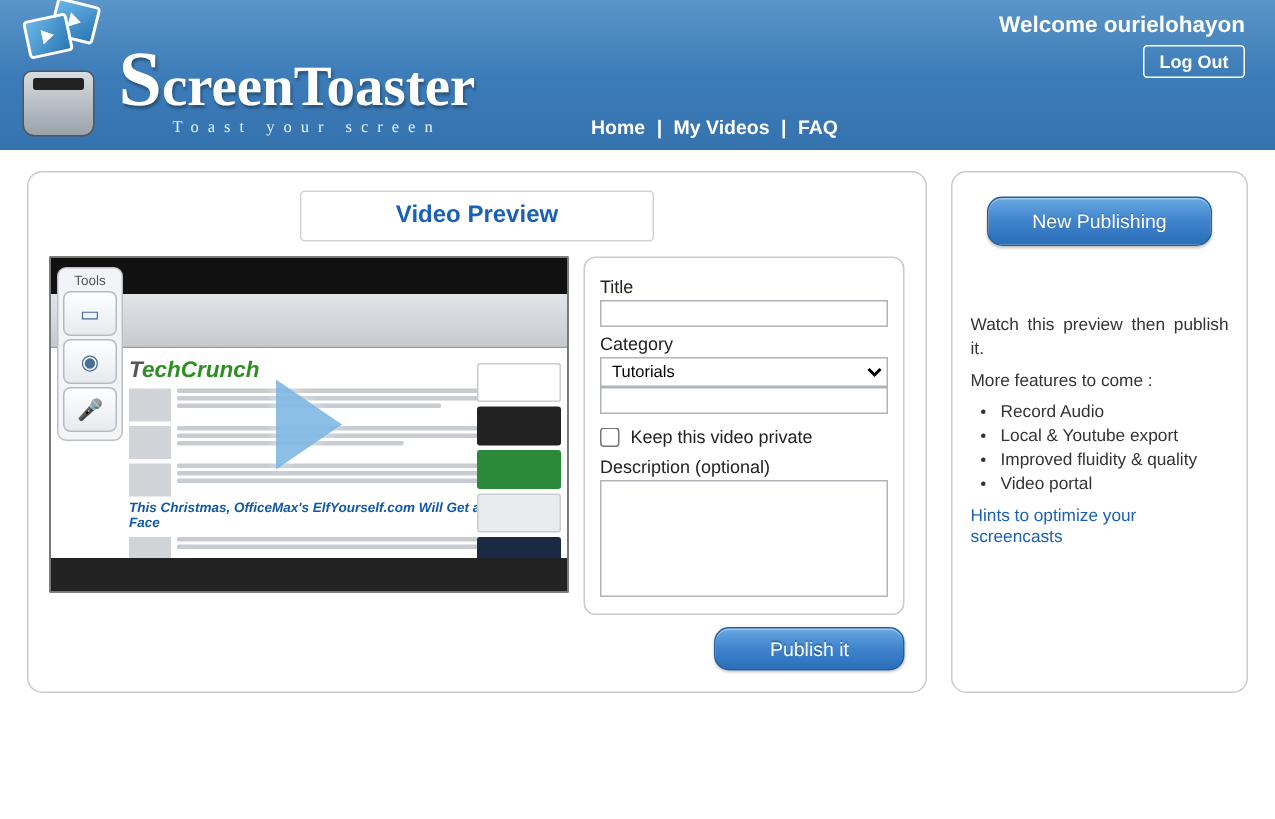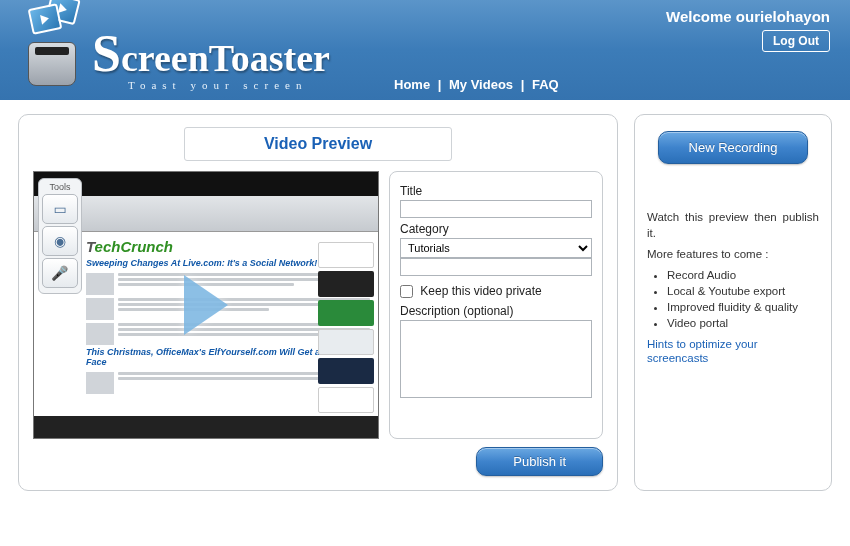--- a/index.html
+++ b/index.html
@@ -11,24 +11,24 @@
     overflow: hidden;
   }
   .header {
     background: linear-gradient(to bottom, #5b95c9 0%, #3c7cb8 50%, #3573af 100%);
     height: 100px;
     position: relative;
     color: #fff;
   }
   .logo-area {
     position: absolute;
-    left: 24px;
+    left: 11px;
     top: 8px;
     display: flex;
-    align-items: flex-start;
+    align-items: flex-end;
   }
   .logo-icon {
     width: 62px;
     height: 78px;
     position: relative;
   }
   .logo-toaster {
     position: absolute;
     bottom: 0;
     left: 4px;
@@ -132,35 +132,35 @@
     flex-direction: column;
   }
   .right-panel {
     width: 198px;
     padding: 14px 12px;
     font-size: 11.5px;
     color: #333;
   }
   .preview-heading {
     align-self: center;
-    width: 268px;
+    width: 236px;
     text-align: center;
     border: 1px solid #cfd3d7;
     border-radius: 3px;
     padding: 7px 0;
     color: #1a61b6;
     font-weight: bold;
     font-size: 16px;
     margin-bottom: 10px;
   }
   .preview-row { display: flex; gap: 10px; }
   .video-box {
     position: relative;
     width: 346px;
-    height: 268px;
+    height: 224px;
     border: 1px solid #777;
     background: #111;
     overflow: hidden;
   }
   .tools-strip {
     position: absolute;
     left: 4px;
     top: 6px;
     width: 44px;
     background: #f2f4f6;
@@ -310,21 +310,20 @@
         <div class="tools-strip">
           <div class="tools-label">Tools</div>
           <div class="tool-btn">▭</div>
           <div class="tool-btn">◉</div>
           <div class="tool-btn">🎤</div>
         </div>
         <div class="browser-fake">
           <div class="browser-top"></div>
           <div class="browser-body">
             <div class="tc-logo"><span class="t">T</span><span>echCrunch</span></div>
-            <div class="article-title">Sweeping Changes At Live.com: It's a Social Network!</div>
             <div class="article-row">
                 <div class="thumb"></div>
                 <div class="article-text">
                   <div class="line"></div>
                   <div class="line"></div>
                   <div class="line" style="width:70%"></div>
                 </div>
               </div>
             <div class="article-row">
                 <div class="thumb"></div>
@@ -379,21 +378,21 @@
         <label>Description (optional)</label>
         <textarea style=""></textarea>
       </div>
     </div>
     <div class="publish-wrap">
       <button class="btn-blue">Publish it</button>
     </div>
   </div>
 
   <div class="panel right-panel">
-    <a class="btn-blue">New Recording</a>
+    <a class="btn-blue">New Publishing</a>
     <p>Watch this preview then publish it.</p>
     <p>More features to come :</p>
     <ul>
       <li>Record Audio</li>
       <li>Local &amp; Youtube export</li>
       <li>Improved fluidity &amp; quality</li>
       <li>Video portal</li>
     </ul>
     <a class="hint-link">Hints to optimize your screencasts</a>
   </div>

